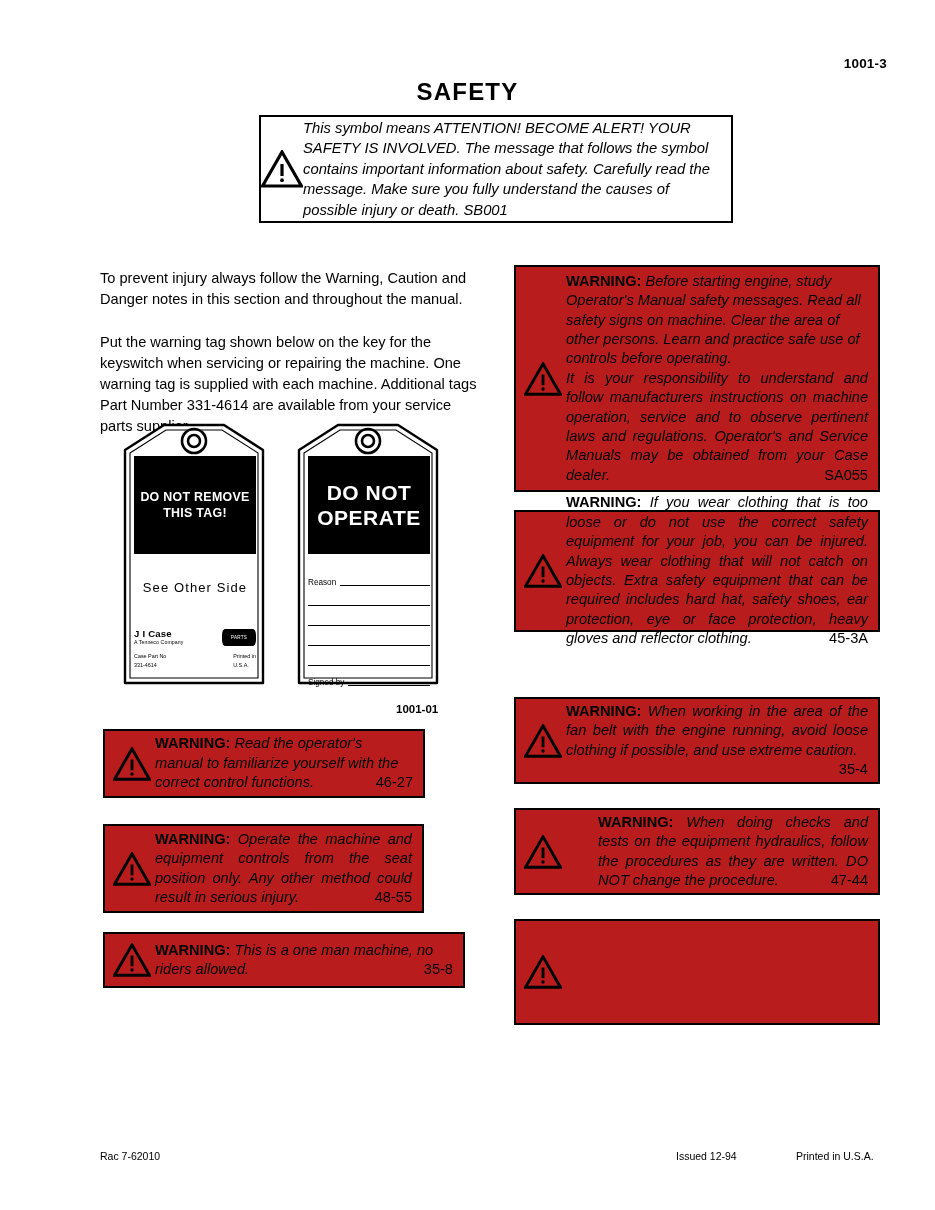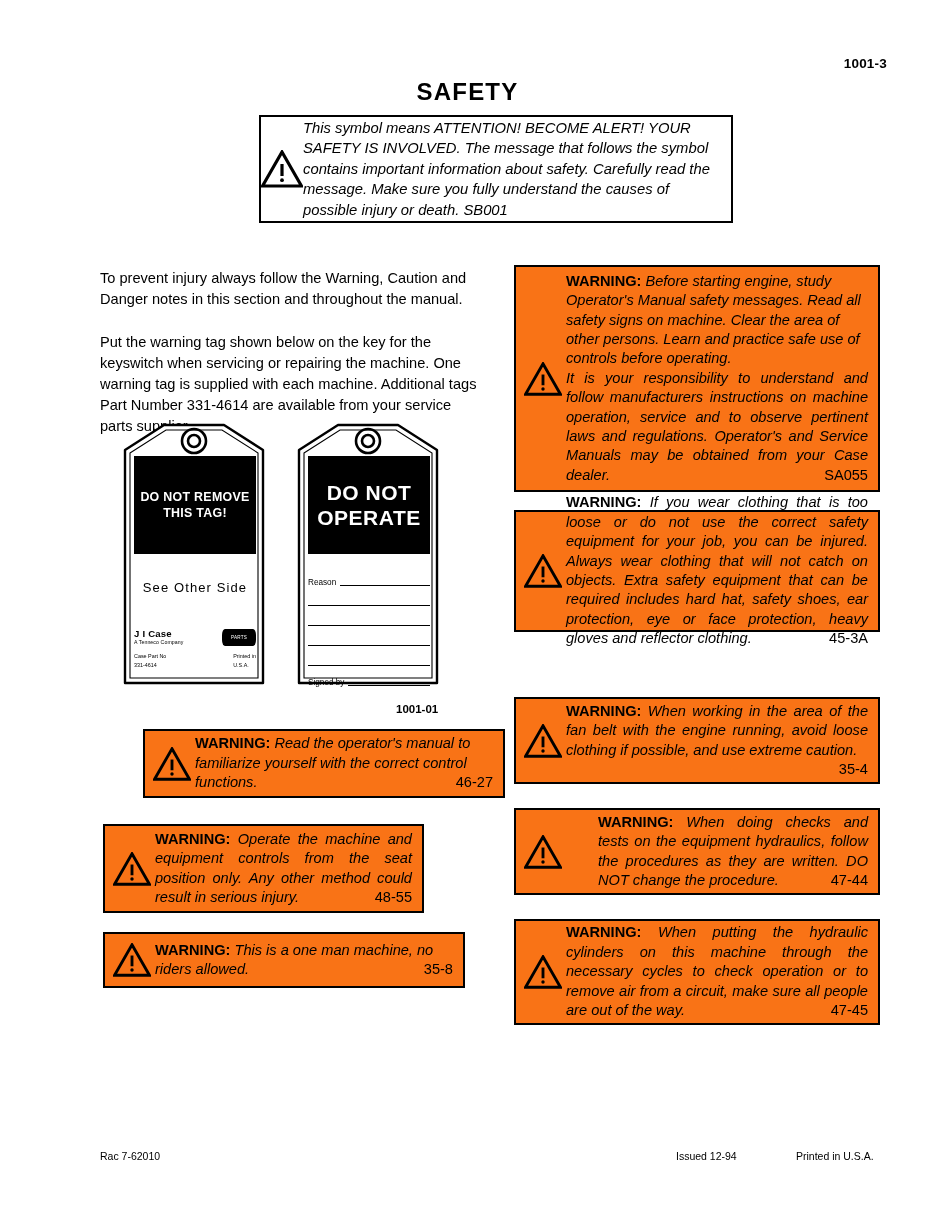--- a/index.html
+++ b/index.html
@@ -33,21 +33,21 @@
     text-align: center;
     font-size: 24px;
     font-weight: bold;
     letter-spacing: 1.2px;
   }
 
   
   .wbox {
     position: absolute;
     border: 2px solid #000;
-    background: #f97316;
+    background: #b91c1c;
     box-sizing: border-box;
     display: flex;
     align-items: center;
   }
   .wbox .tri-cell {
     flex: 0 0 auto;
     width: 46px;
     display: flex;
     align-items: center;
     justify-content: center;
@@ -346,21 +346,21 @@
           <div class="rlabel">Signed by</div>
           <div class="rrule"></div>
         </div>
       </div>
     </div>
   </div>
 </div>
 
 <div id="figure-code">1001-01</div>
 
-<div class="wbox" style="left:103px; top:729px; width:362px; height:69px;margin-left:40px;">
+<div class="wbox" style="left:103px; top:729px; width:322px; height:69px;">
   <div class="tri-cell">
     <svg class="tri" width="38" height="34" viewBox="0 0 42 38" aria-hidden="true">
       <path d="M21 2 L40.5 36 L1.5 36 Z" fill="none" stroke="#000" stroke-width="3.2" stroke-linejoin="miter"></path>
       <rect x="19.4" y="14" width="3.2" height="12" fill="#000"></rect>
       <circle cx="21" cy="30.2" r="1.9" fill="#000"></circle>
     </svg>
   </div>
   <div class="body">
     <b>WARNING:</b>
     <span>Read the operator's manual to familiarize yourself with the correct control functions.</span>
@@ -464,22 +464,17 @@
 </div>
 
 <div class="wbox just" style="left:514px; top:919px; width:366px; height:106px;">
   <div class="tri-cell">
     <svg class="tri" width="38" height="34" viewBox="0 0 42 38" aria-hidden="true">
       <path d="M21 2 L40.5 36 L1.5 36 Z" fill="none" stroke="#000" stroke-width="3.2" stroke-linejoin="miter"></path>
       <rect x="19.4" y="14" width="3.2" height="12" fill="#000"></rect>
       <circle cx="21" cy="30.2" r="1.9" fill="#000"></circle>
     </svg>
   </div>
-  <div class="body">
-    <b>WARNING:</b>
-    <span>When putting the hydraulic cylinders on this machine through the necessary cycles to check operation or to remove air from a circuit, make sure all people are out of the way.</span>
-    <span class="code">47-45</span>
-  </div>
 </div>
 
 <div class="footer-item" id="footer-left">Rac 7-62010</div>
 <div class="footer-item" id="footer-center">Issued 12-94</div>
 <div class="footer-item" id="footer-right">Printed in U.S.A.</div>
 
 </body></html>

